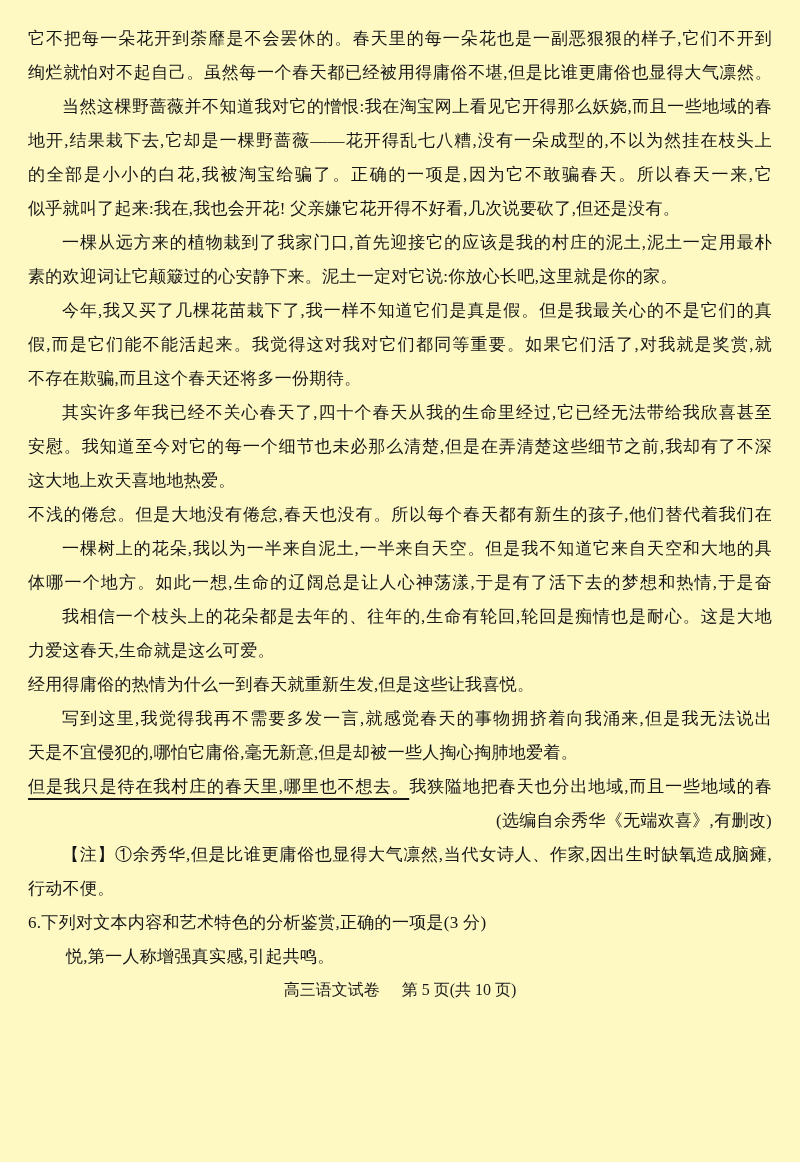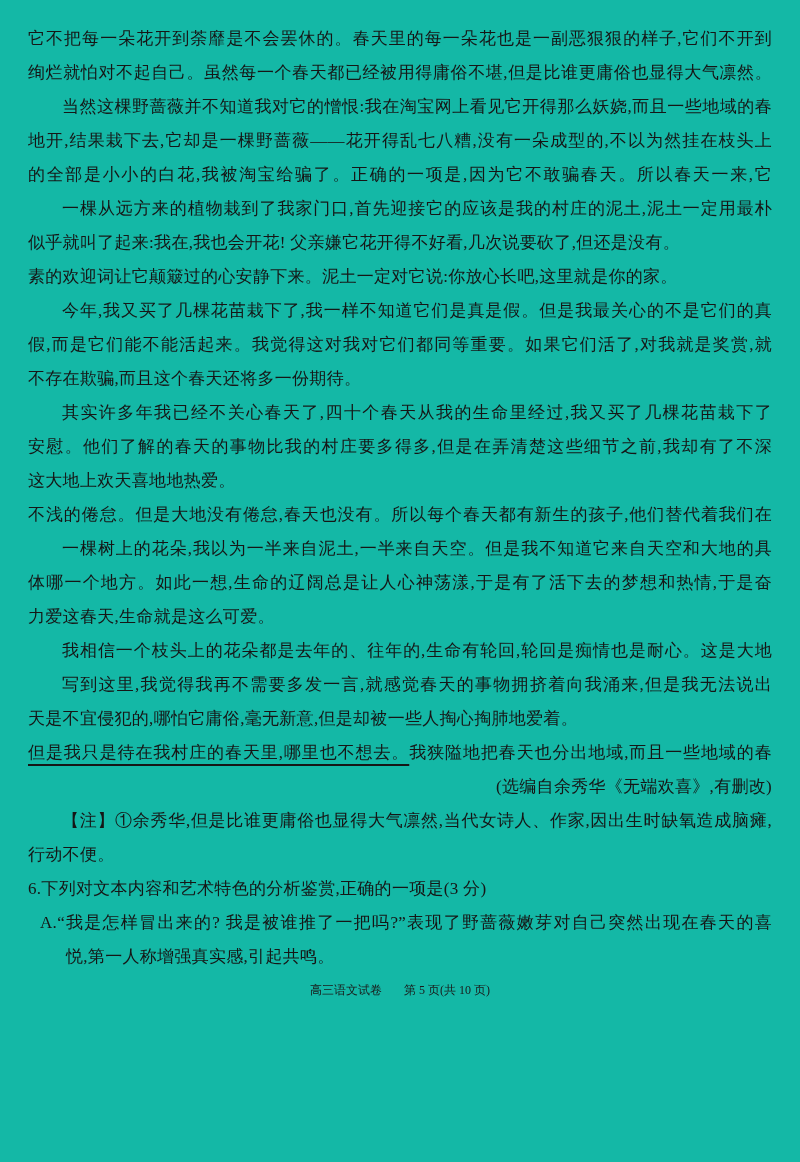--- a/index.html
+++ b/index.html
@@ -8,21 +8,21 @@
     background: #ffffff;
     width: 800px;
     height: 1162px;
     overflow: hidden;
   }
   .page {
     box-sizing: border-box;
     width: 800px;
     height: 1162px;
     padding: 22px 28px 0 28px;
-    background: #14b8a6;
+    background: #fef9c3;
     color: #161616;
     font-family: "Liberation Serif", "DejaVu Serif", serif;
   }
   .line {
     height: 34px;
     line-height: 34px;
     font-size: 17px;
     letter-spacing: 0.3px;
     white-space: nowrap;
     overflow: visible;
@@ -38,69 +38,69 @@
   .indent-b { padding-left: 38px; }
   .right    { text-align: right; text-align-last: right; }
   .ul {
     text-decoration: underline;
     text-decoration-thickness: 1.5px;
     text-underline-offset: 6px;
   }
   .footer {
     margin-top: 3px;
     text-align: center;
-    font-size: 12px;
+    font-size: 16px;
     line-height: 26px;
     color: #1a1a1a;
   }
   .footer .gap { display: inline-block; width: 22px; }
 </style>
 </head>
 <body>
 
 <div class="page">
 
   <div>
     <div class="line fill">它不把每一朵花开到荼靡是不会罢休的。春天里的每一朵花也是一副恶狠狠的样子,它们不开到</div>
     <div class="line fill">绚烂就怕对不起自己。虽然每一个春天都已经被用得庸俗不堪,但是比谁更庸俗也显得大气凛然。</div>
     <div class="line fill indent">当然这棵野蔷薇并不知道我对它的憎恨:我在淘宝网上看见它开得那么妖娆,而且一些地域的春</div>
     <div class="line fill">地开,结果栽下去,它却是一棵野蔷薇——花开得乱七八糟,没有一朵成型的,不以为然挂在枝头上</div>
     <div class="line fill">的全部是小小的白花,我被淘宝给骗了。正确的一项是,因为它不敢骗春天。所以春天一来,它</div>
+    <div class="line">似乎就叫了起来:我在,我也会开花! 父亲嫌它花开得不好看,几次说要砍了,但还是没有。</div>
     <div class="line fill indent">一棵从远方来的植物栽到了我家门口,首先迎接它的应该是我的村庄的泥土,泥土一定用最朴</div>
-    <div class="line">似乎就叫了起来:我在,我也会开花! 父亲嫌它花开得不好看,几次说要砍了,但还是没有。</div>
     <div class="line">素的欢迎词让它颠簸过的心安静下来。泥土一定对它说:你放心长吧,这里就是你的家。</div>
     <div class="line fill indent">今年,我又买了几棵花苗栽下了,我一样不知道它们是真是假。但是我最关心的不是它们的真</div>
     <div class="line fill">假,而是它们能不能活起来。我觉得这对我对它们都同等重要。如果它们活了,对我就是奖赏,就</div>
     <div class="line">不存在欺骗,而且这个春天还将多一份期待。</div>
-    <div class="line fill indent">其实许多年我已经不关心春天了,四十个春天从我的生命里经过,我又买了几棵花苗栽下了</div>
-    <div class="line fill">安慰。他们了解的春天的事物比我的村庄要多得多,但是在弄清楚这些细节之前,我却有了不深</div>
+    <div class="line fill indent">其实许多年我已经不关心春天了,四十个春天从我的生命里经过,它已经无法带给我欣喜甚至</div>
+    <div class="line fill">安慰。我知道至今对它的每一个细节也未必那么清楚,但是在弄清楚这些细节之前,我却有了不深</div>
     <div class="line">这大地上欢天喜地地热爱。</div>
     <div class="line fill">不浅的倦怠。但是大地没有倦怠,春天也没有。所以每个春天都有新生的孩子,他们替代着我们在</div>
     <div class="line fill indent">一棵树上的花朵,我以为一半来自泥土,一半来自天空。但是我不知道它来自天空和大地的具</div>
     <div class="line fill">体哪一个地方。如此一想,生命的辽阔总是让人心神荡漾,于是有了活下去的梦想和热情,于是奋</div>
+    <div class="line fill indent">我相信一个枝头上的花朵都是去年的、往年的,生命有轮回,轮回是痴情也是耐心。这是大地</div>
     <div class="line">力爱这春天,生命就是这么可爱。</div>
-    <div class="line fill indent">我相信一个枝头上的花朵都是去年的、往年的,生命有轮回,轮回是痴情也是耐心。这是大地</div>
+    <div class="line">经用得庸俗的热情为什么一到春天就重新生发,但是这些让我喜悦。</div>
     <div class="line fill indent">写到这里,我觉得我再不需要多发一言,就感觉春天的事物拥挤着向我涌来,但是我无法说出</div>
     <div class="line">天是不宜侵犯的,哪怕它庸俗,毫无新意,但是却被一些人掏心掏肺地爱着。</div>
     <div class="line fill">
       <span class="ul">但是我只是待在我村庄的春天里,哪里也不想去。</span><span>我狭隘地把春天也分出地域,而且一些地域的春</span>
     </div>
   </div>
 
   <div class="line right">(选编自余秀华《无端欢喜》,有删改)</div>
 
   <div>
     <div class="line fill indent">【注】①余秀华,但是比谁更庸俗也显得大气凛然,当代女诗人、作家,因出生时缺氧造成脑瘫,</div>
     <div class="line">行动不便。</div>
   </div>
 
   <div class="line">6.下列对文本内容和艺术特色的分析鉴赏,正确的一项是(3 分)</div>
 
   <div>
-    <div class="line fill indent-a">A.“我是怎样冒出来的? 我是被谁推了一把吗?”表现了野蔷薇嫩芽对自己突然出现在春天的喜</div>
     <div class="line indent-b">悦,第一人称增强真实感,引起共鸣。</div>
   </div>
 
   <div class="footer">
     <span>高三语文试卷</span><span class="gap"></span><span>第 5 页(共 10 页)</span>
   </div>
 
 </div>
 
 </body></html>

